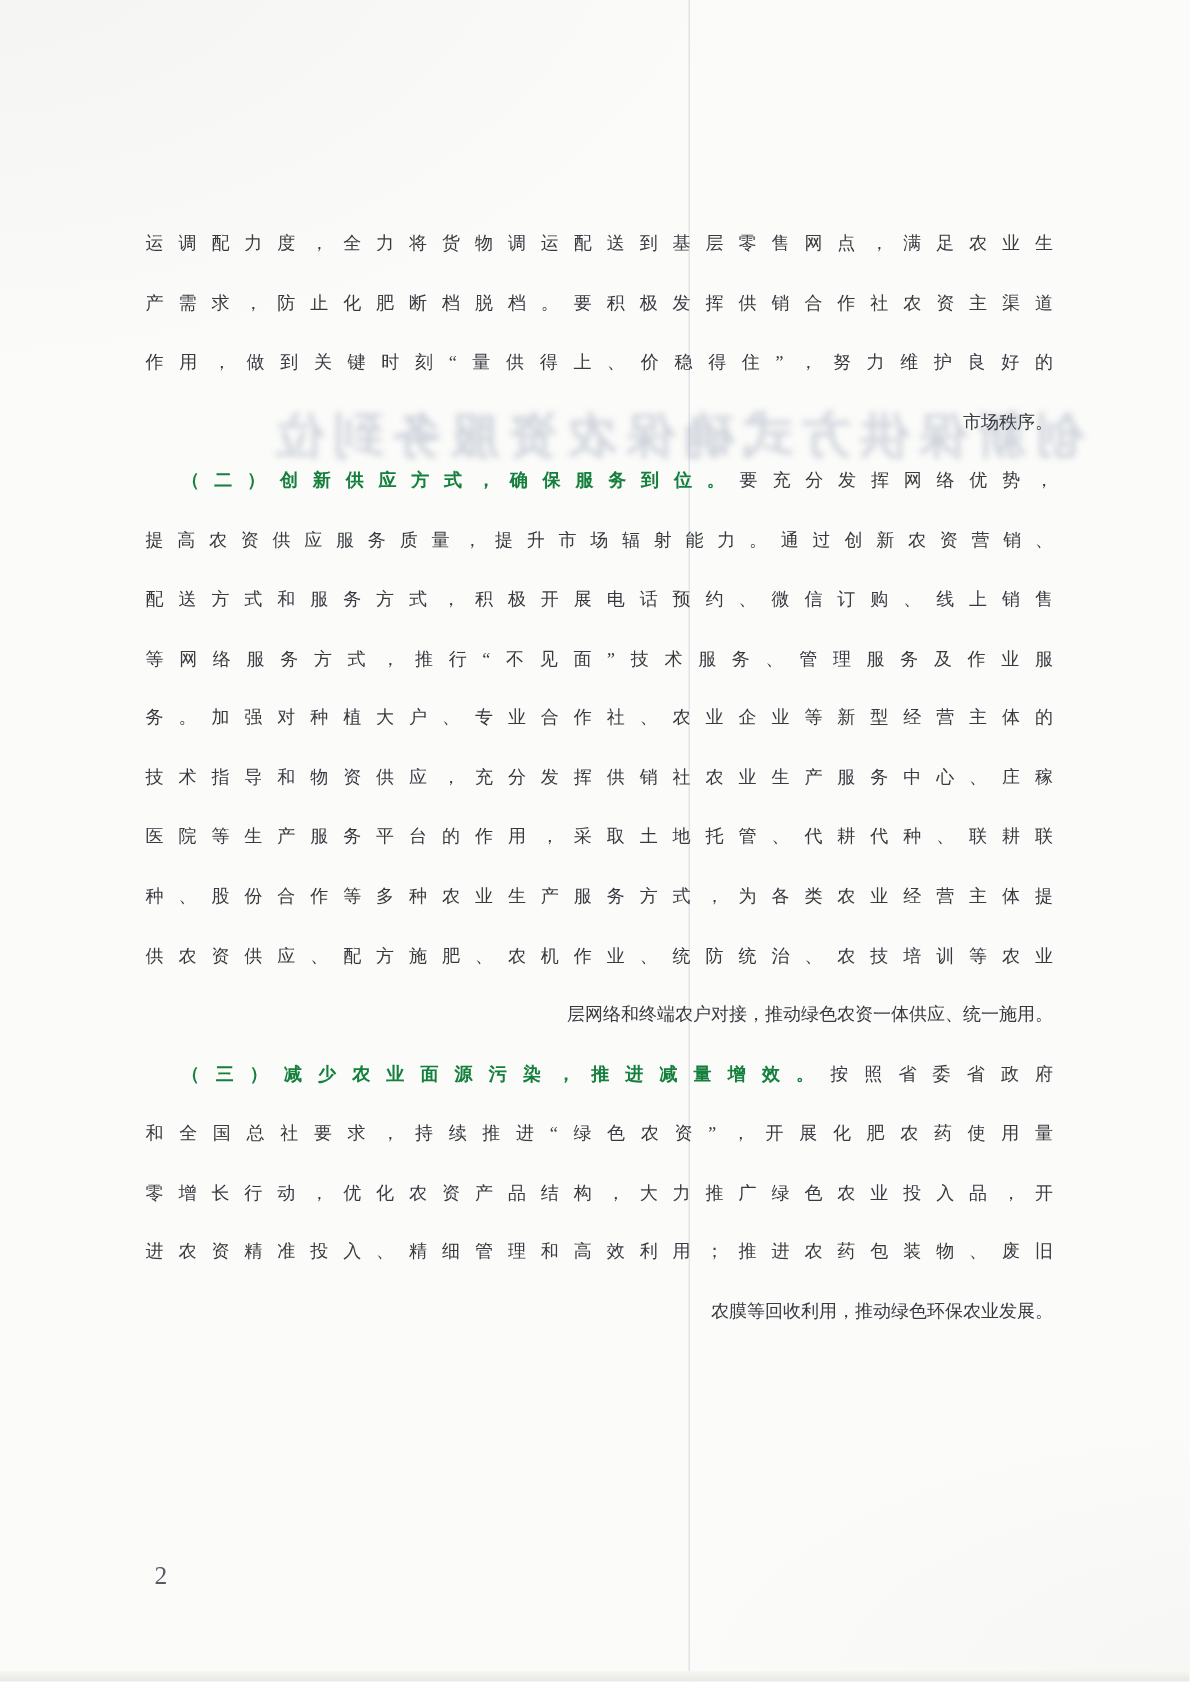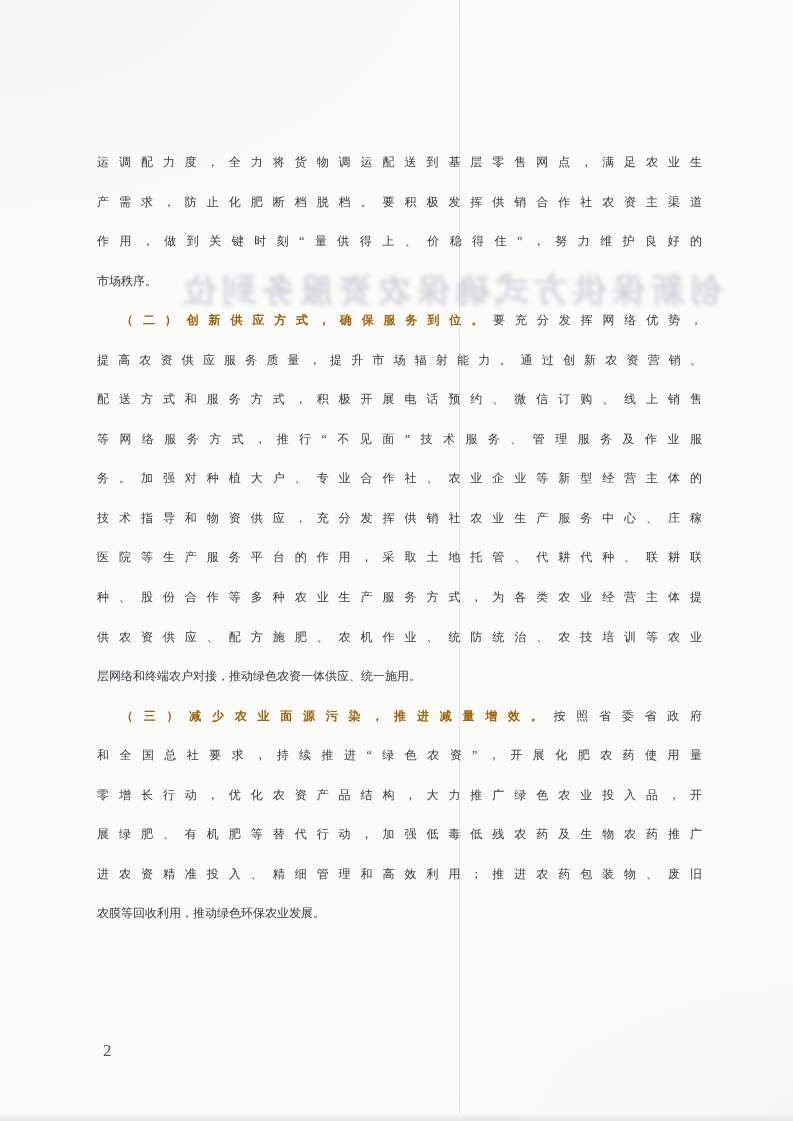--- a/index.html
+++ b/index.html
@@ -59,33 +59,33 @@
     left: 97px;
     top: 143px;
     width: 605px;
     color: #383a40;
     font-size: 12px;
   }
   .line {
     height: 39.55px;
     line-height: 39.55px;
     white-space: nowrap;
-    text-align: left;
+    text-align: right;
   }
   .line.just {
     white-space: normal;
     text-align: justify;
     text-align-last: justify;
   }
   .line.indent {
     text-indent: 2em;
   }
   .line b {
     font-weight: 700;
-    color: #a16207;
+    color: #15803d;
   }
 
   .page-number {
     position: absolute;
     left: 103px;
     top: 1041px;
     font-size: 17px;
     line-height: 20px;
     color: #545963;
     font-family: "Liberation Serif", "DejaVu Serif", serif;
@@ -110,19 +110,18 @@
       <div class="line just">等网络服务方式，推行“不见面”技术服务、管理服务及作业服</div>
       <div class="line just">务。加强对种植大户、专业合作社、农业企业等新型经营主体的</div>
       <div class="line just">技术指导和物资供应，充分发挥供销社农业生产服务中心、庄稼</div>
       <div class="line just">医院等生产服务平台的作用，采取土地托管、代耕代种、联耕联</div>
       <div class="line just">种、股份合作等多种农业生产服务方式，为各类农业经营主体提</div>
       <div class="line just">供农资供应、配方施肥、农机作业、统防统治、农技培训等农业</div>
       <div class="line">层网络和终端农户对接，推动绿色农资一体供应、统一施用。</div>
       <div class="line just indent"><b>（三）减少农业面源污染，推进减量增效。</b>按照省委省政府</div>
       <div class="line just">和全国总社要求，持续推进“绿色农资”，开展化肥农药使用量</div>
       <div class="line just">零增长行动，优化农资产品结构，大力推广绿色农业投入品，开</div>
-      <div class="line just">展绿肥、有机肥等替代行动，加强低毒低残农药及生物农药推广</div>
       <div class="line just">进农资精准投入、精细管理和高效利用；推进农药包装物、废旧</div>
       <div class="line">农膜等回收利用，推动绿色环保农业发展。</div>
     </div>
 </div>
 
 <div class="page-number">2</div>
 
 </body></html>

